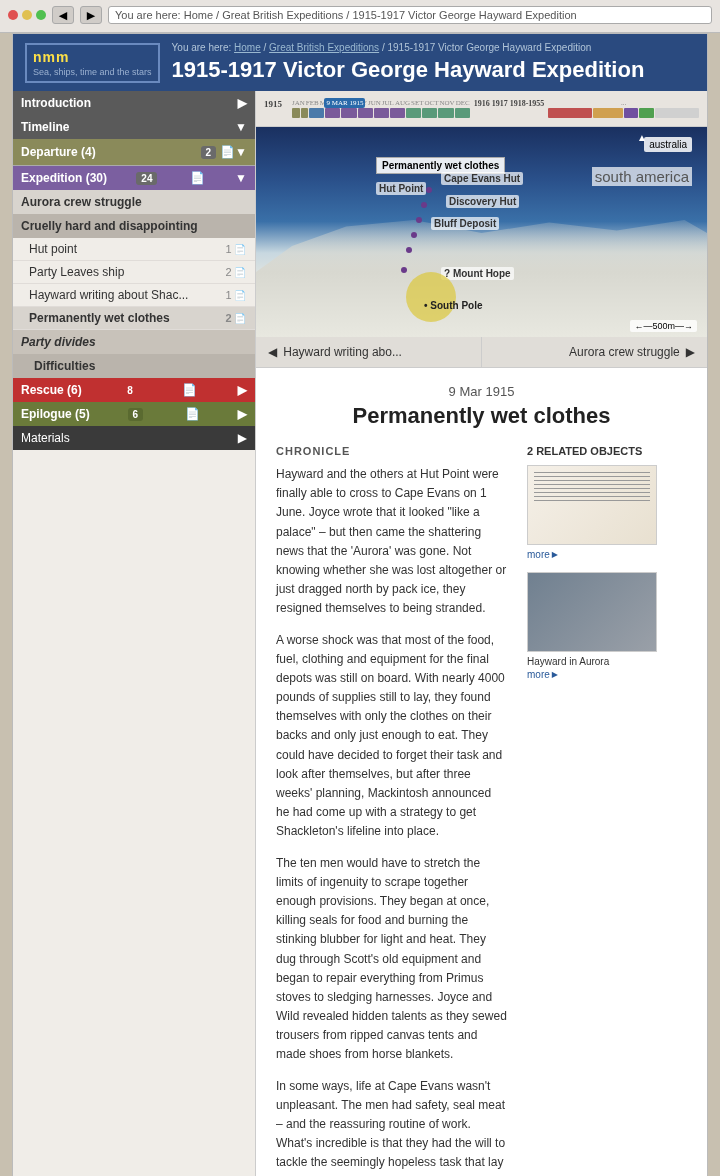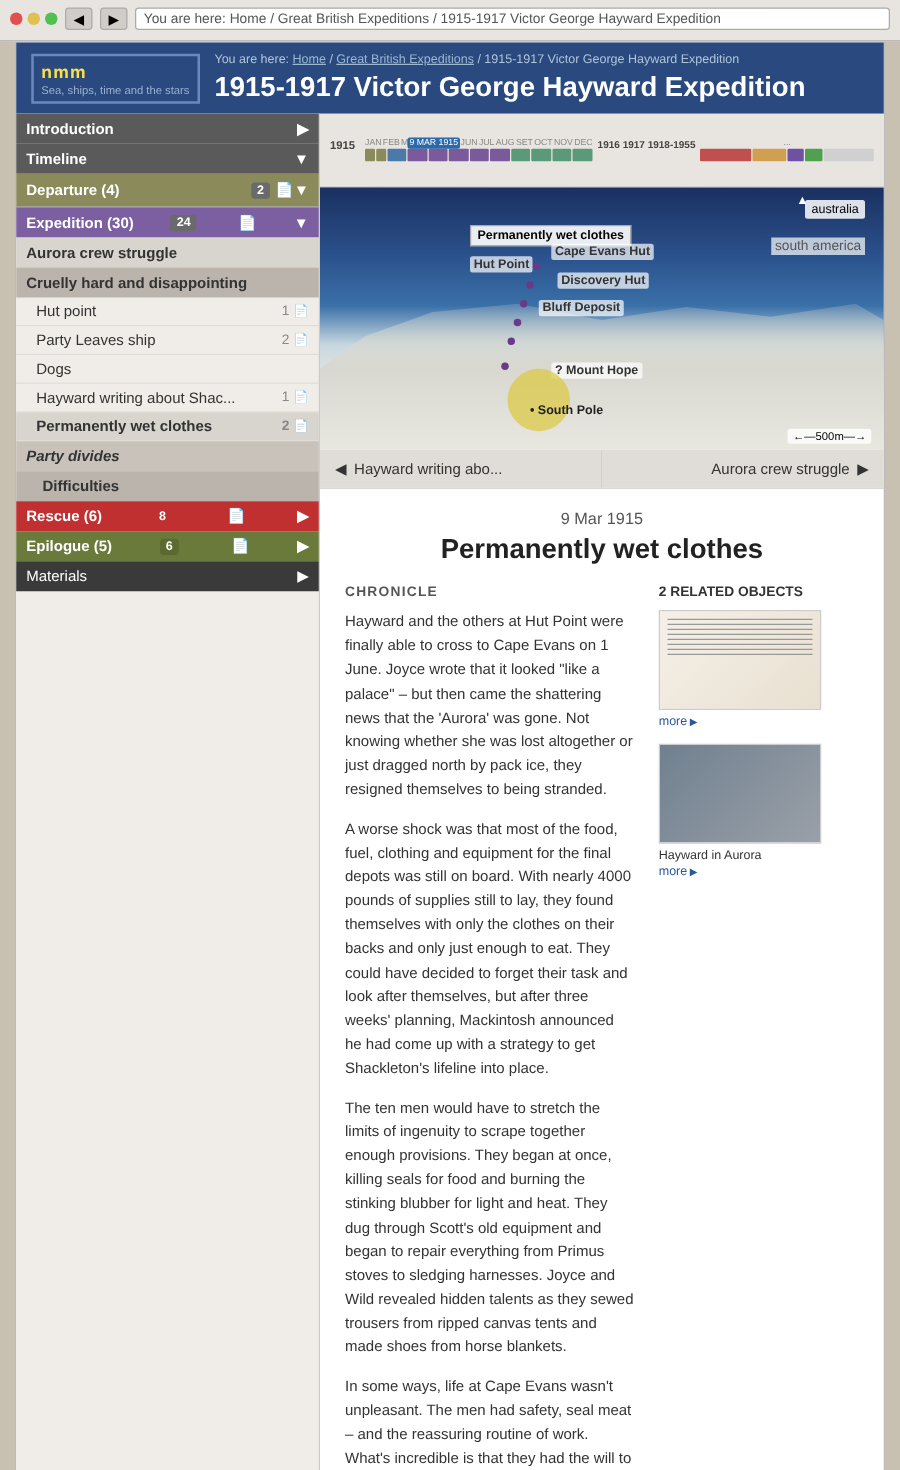--- a/index.html
+++ b/index.html
@@ -123,31 +123,31 @@
       justify-content: space-between;
       border-bottom: 1px solid #e0dcd8;
       cursor: pointer;
     }
     .sidebar-subitem.active { background: #e8e4df; font-weight: bold; }
 
     
     .main-content { flex: 1; }
 
     
-    .timeline-area { background: #e8e4df; padding: 20px 8px; border-bottom: 1px solid #ccc; }
+    .timeline-area { background: #e8e4df; padding: 8px 8px; border-bottom: 1px solid #ccc; font-family: Liberation Serif, serif; }
 
     
     .map-area { position: relative; height: 210px; background: linear-gradient(135deg, #1a3a6a 0%, #2a5a9a 30%, #4a8ac0 60%, #6aaad8 80%, #c8d8e8 100%); overflow: hidden; }
     .map-overlay-label { position: absolute; color: #333; font-size: 10px; font-weight: bold; background: rgba(255,255,255,0.7); padding: 1px 3px; border-radius: 2px; }
     .map-dot { position: absolute; width: 6px; height: 6px; border-radius: 50%; background: #8a3a8a; }
     .map-label-wetclothes { position: absolute; top: 30px; left: 120px; background: rgba(255,255,255,0.9); border: 1px solid #aaa; padding: 2px 5px; font-size: 10px; font-weight: bold; }
     .yellow-circle { width: 50px; height: 50px; border-radius: 50%; background: rgba(220, 200, 60, 0.7); position: absolute; bottom: 15px; left: 150px; }
     .map-scale { position: absolute; bottom: 5px; right: 10px; background: rgba(255,255,255,0.8); font-size: 9px; padding: 1px 4px; border-radius: 2px; }
     .map-australia { position: absolute; top: 10px; right: 15px; background: rgba(255,255,255,0.85); padding: 2px 5px; font-size: 10px; border-radius: 2px; }
-    .map-southamerica { position: absolute; top: 40px; right: 15px; font-size: 11px; color: #555; background: rgba(255,255,255,0.7); padding: 1px 3px; }
+    .map-southamerica { position: absolute; top: 40px; right: 15px; font-size: 15px; color: #555; background: rgba(255,255,255,0.7); padding: 1px 3px; }
 
     
     .nav-arrows { display: flex; border-bottom: 1px solid #ccc; }
     .nav-arrow-btn { flex: 1; padding: 8px 12px; background: #e0ddd8; border: none; cursor: pointer; font-size: 12px; color: #333; display: flex; align-items: center; gap: 6px; }
     .nav-arrow-btn.left { border-right: 1px solid #ccc; justify-content: flex-start; }
     .nav-arrow-btn.right { justify-content: flex-end; }
 
     
     .article { padding: 16px 20px; }
     .article-date { text-align: center; color: #555; font-size: 13px; margin-bottom: 4px; }
@@ -259,23 +259,20 @@
 
       <div class="sidebar-subitem">
         <span>Party Leaves ship</span>
         <span style="display:flex;align-items:center;gap:3px;">
           <span style="font-size:11px;color:#888;">2</span>
           <span style="font-size:10px;">📄</span>
         </span>
       </div>
 
 
-      <div class="sidebar-subitem">
-        <span>Dogs</span>
-      </div>
 
       <div class="sidebar-subitem">
         <span>Hayward writing about Shac...</span>
         <span style="display:flex;align-items:center;gap:3px;">
           <span style="font-size:11px;color:#888;">1</span>
           <span style="font-size:10px;">📄</span>
         </span>
       </div>
 
       <div class="sidebar-subitem active" style="background:#d8d4ce;font-weight:bold;">

